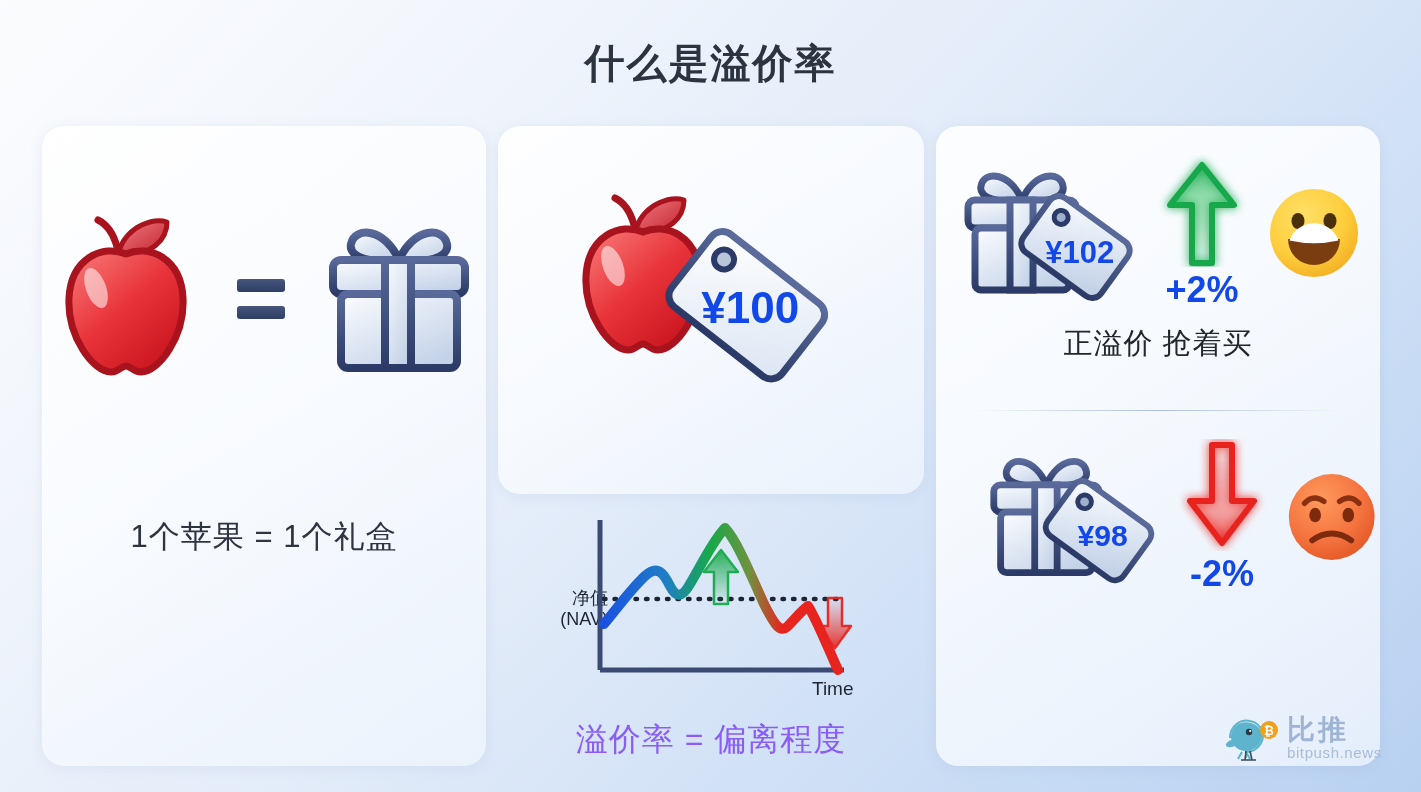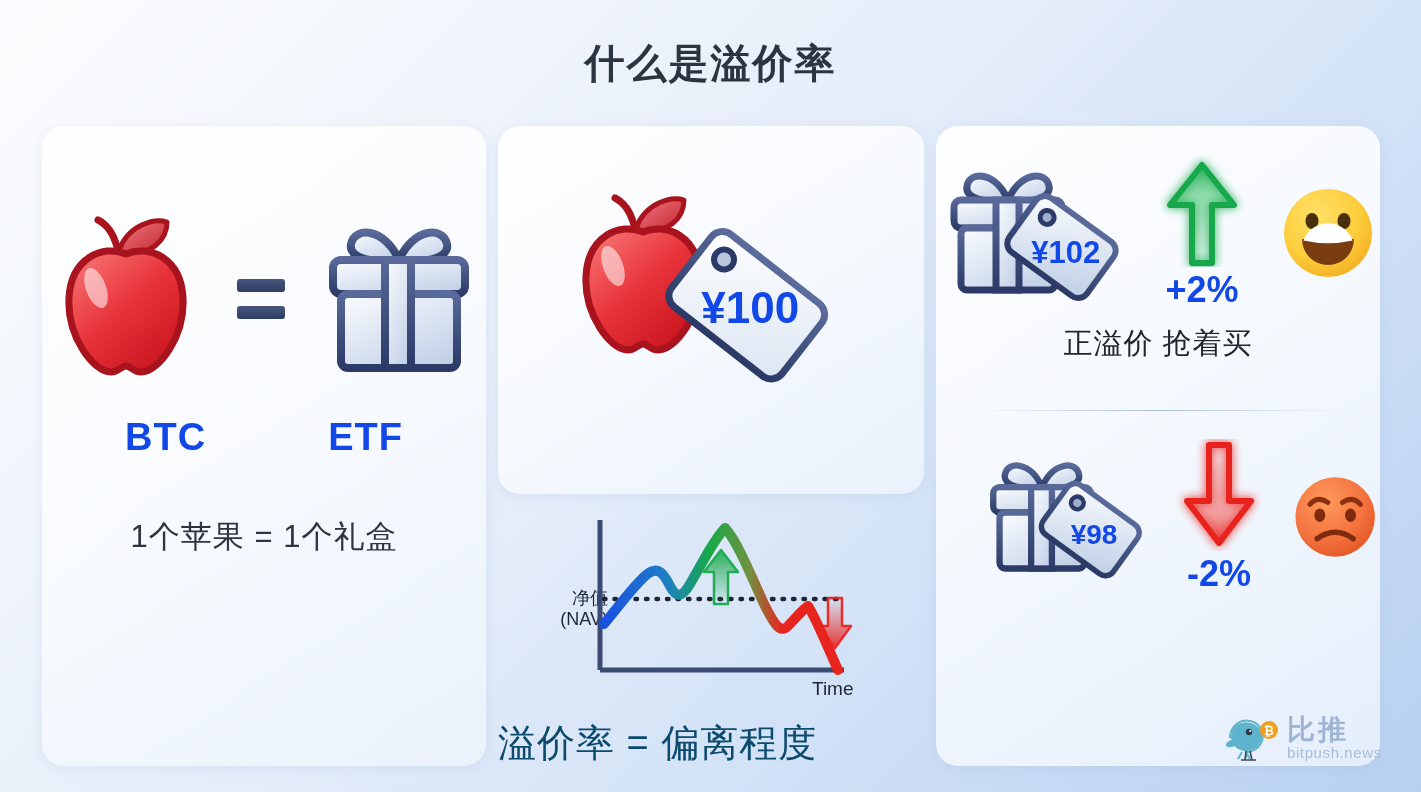--- a/index.html
+++ b/index.html
@@ -66,30 +66,30 @@
   #chart-block{ position:absolute; left:498px; top:506px; width:426px; height:268px; }
   #chart-svg{ position:absolute; left:14px; top:0; }
   #chart-axis-label{
     position:absolute; left:20px; top:82px; width:90px; text-align:right;
     font-size:18px; color:#1d2535; line-height:1.18;
   }
   #chart-time-label{
     position:absolute; left:314px; top:172px; font-size:19px; color:#1d2535;
   }
   #chart-caption{
-    position:absolute; left:0; top:212px; width:426px; text-align:left;
-    font-size:38px; color:#0c4a6e; letter-spacing:1px;
+    position:absolute; left:0; top:212px; width:426px; text-align:center;
+    font-size:32px; color:#8b5cf6; letter-spacing:1px;
   }
 
   
   .scenario{ position:absolute; left:0; width:444px; }
   #scenario-positive{ top:22px;  height:262px; }
   #scenario-negative{ top:306px; height:300px;padding-left:42px; }
   .scenario-row{
-    display:flex; align-items:center; justify-content:center; gap:20px;
+    display:flex; align-items:center; justify-content:center; gap:6px;
     height:170px; padding-left:8px;
   }
   .arrow-col{ display:flex; flex-direction:column; align-items:center; width:112px; }
   .pct{ font-size:36px; font-weight:bold; color:#1348e8; margin-top:2px; letter-spacing:0px; }
   .scenario-caption{
     text-align:center; font-size:29px; color:#22272e; letter-spacing:1px; margin-top:6px;
   }
   #scenario-divider{
     position:absolute; left:38px; top:284px; width:368px; height:1px;
     background:linear-gradient(90deg,rgba(176,194,222,0),rgba(160,180,212,.85),rgba(176,194,222,0));
@@ -148,24 +148,20 @@
         </linearGradient>
       </defs>
       <path d="M78 46 C64 14 34 12 30 30 C27 44 52 50 78 46 Z" fill="url(#giftBody)" stroke="url(#giftStroke)" stroke-width="8" stroke-linejoin="round"></path>
       <path d="M78 46 C92 14 122 12 126 30 C129 44 104 50 78 46 Z" fill="url(#giftBody)" stroke="url(#giftStroke)" stroke-width="8" stroke-linejoin="round"></path>
       <rect x="12" y="46" width="132" height="34" rx="8" fill="url(#giftBody)" stroke="url(#giftStroke)" stroke-width="8"></rect>
       <rect x="20" y="80" width="116" height="74" rx="7" fill="url(#giftBody)" stroke="url(#giftStroke)" stroke-width="8"></rect>
       <rect x="64" y="46" width="26" height="108" fill="url(#giftBody)" stroke="url(#giftStroke)" stroke-width="8"></rect>
     </svg>
   </div>
 
-  <div id="left-labels">
-    <div class="blue-label">BTC</div>
-    <div class="blue-label">ETF</div>
-  </div>
 
   <div id="left-caption">1个苹果 = 1个礼盒</div>
 </div>
 
 <div class="card" id="card-nav">
   <div id="nav-figure">
     <svg width="330" height="230" viewBox="0 0 330 230">
       <defs>
         <linearGradient id="appleGrad2" x1="0.15" y1="0.1" x2="0.85" y2="0.95">
           <stop offset="0%" stop-color="#f56a6a"></stop>

